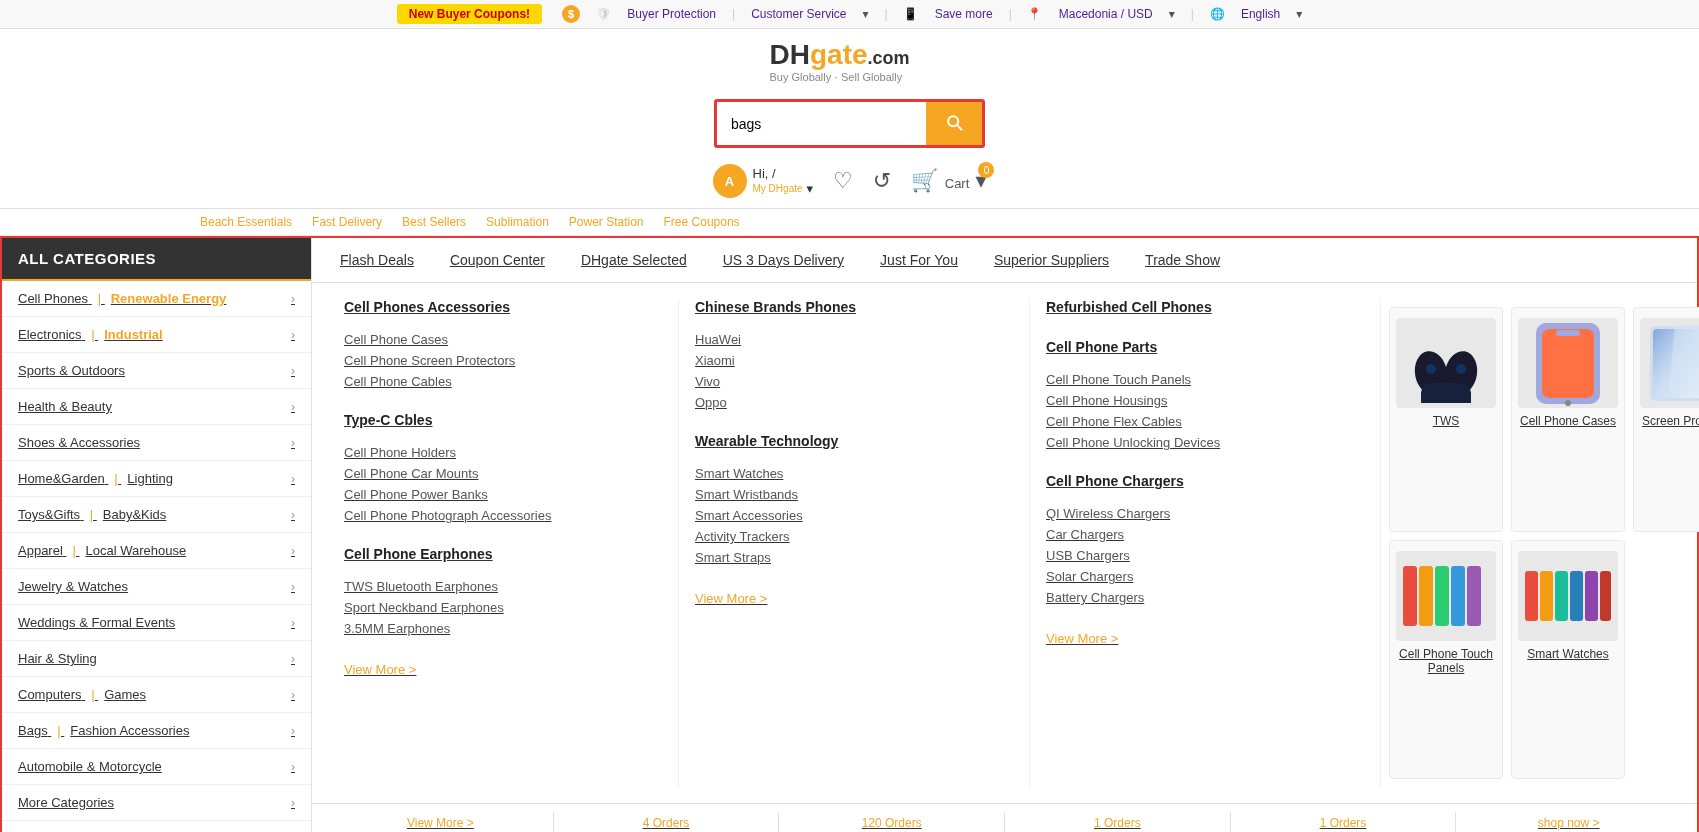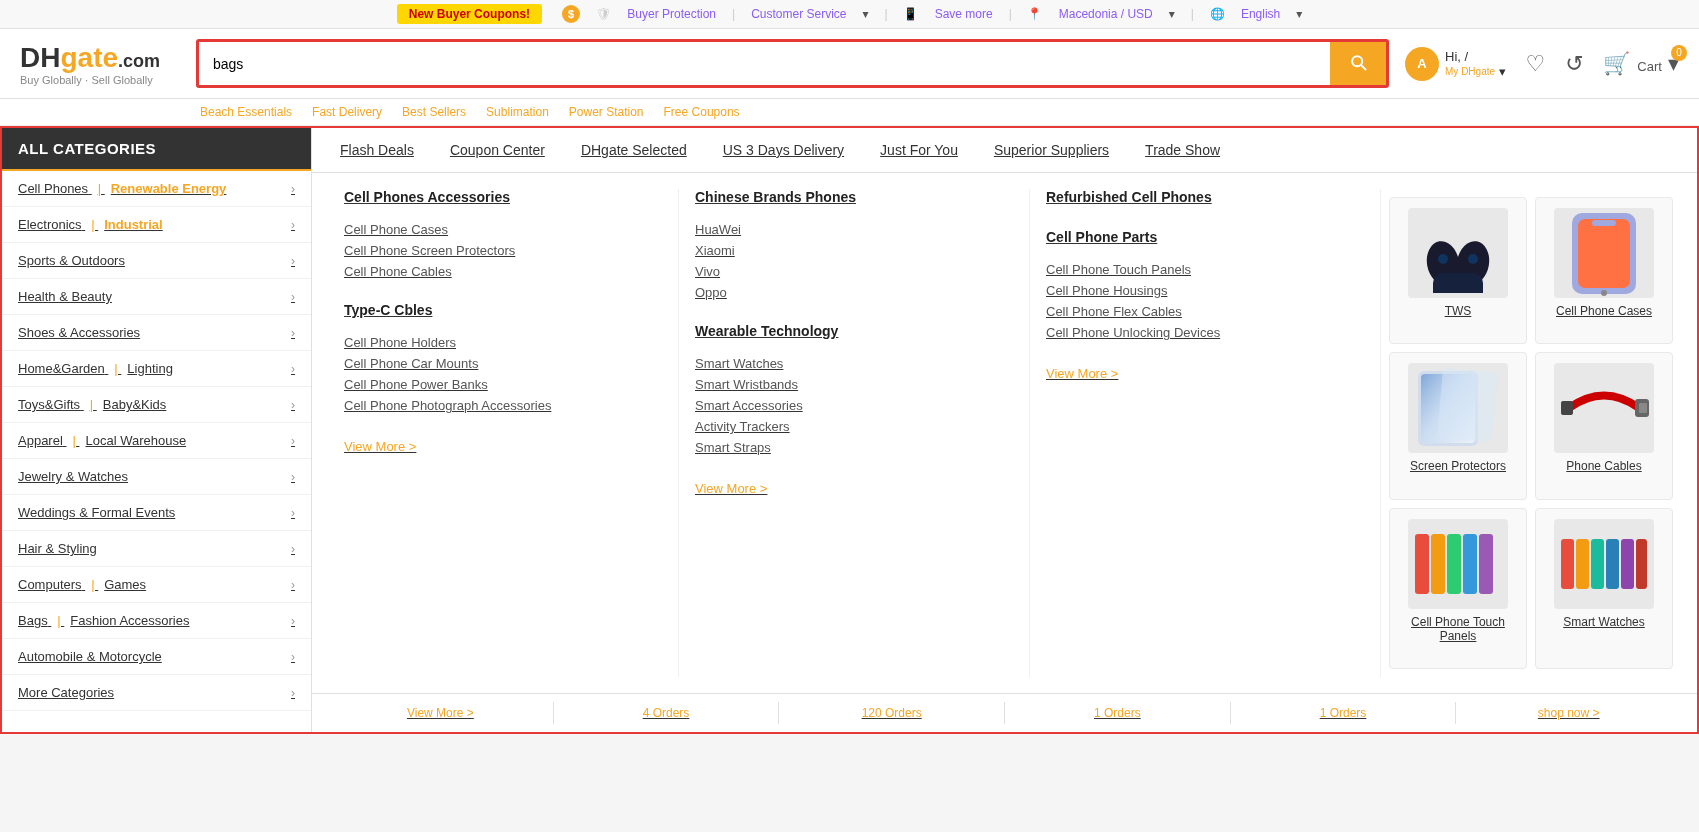--- a/index.html
+++ b/index.html
@@ -3,24 +3,24 @@
   <meta charset="utf-8">
   <style>
     * { margin: 0; padding: 0; box-sizing: border-box; }
     body { font-family: Arial, sans-serif; font-size: 13px; background: #f5f5f5; color: #333; width: 1699px; }
 
     
     .top-bar { background: #f8f8f8; border-bottom: 1px solid #e0e0e0; padding: 4px 20px; display: flex; align-items: center; justify-content: center; gap: 16px; font-size: 12px; color: #555; }
     .top-bar .coupon-btn { background: #ffd700; color: #c00; border: none; padding: 3px 12px; border-radius: 3px; cursor: pointer; font-weight: bold; font-size: 12px; }
     .top-bar .dollar-badge { background: #f5a623; color: white; border-radius: 50%; width: 18px; height: 18px; display: inline-flex; align-items: center; justify-content: center; font-size: 11px; font-weight: bold; margin-left: 4px; }
     .top-bar .sep { color: #ccc; }
-    .top-bar a { color: #8b5cf6; text-decoration: none; }
-
-    
-    .header { background: white; padding: 10px 20px; display: flex; align-items: center; gap: 16px; border-bottom: 1px solid #e0e0e0; }
+    .top-bar a { color: #4c1d95; text-decoration: none; }
+
+    
+    .header { background: white; padding: 10px 20px; display: flex; align-items: center; gap: 16px; border-bottom: 1px solid #e0e0e0; flex-direction: column; }
     .logo { display: flex; flex-direction: column; align-items: flex-start; min-width: 160px; }
     .logo-text { font-size: 28px; font-weight: bold; }
     .logo-dh { color: #333; }
     .logo-gate { color: #f5a623; }
     .logo-com { color: #333; font-size: 18px; }
     .logo-tagline { font-size: 11px; color: #888; }
 
     .search-bar { flex: 1; display: flex; align-items: center; border: 2px solid #e53935; border-radius: 3px; overflow: hidden; background: white; }
     .search-bar input { flex: 1; padding: 10px 14px; border: none; outline: none; font-size: 14px; }
     .search-bar button { background: #f5a623; border: none; padding: 10px 18px; cursor: pointer; }
@@ -58,21 +58,21 @@
     .dropdown-panel { display: flex; padding: 16px; gap: 0; background: white; min-height: 520px; }
 
     .dropdown-col { flex: 1; padding: 0 16px; border-right: 1px solid #f0f0f0; }
     .dropdown-col:last-child { border-right: none; }
 
     .cat-section { margin-bottom: 20px; }
     .cat-title { font-size: 14px; font-weight: bold; color: #222; margin-bottom: 10px; padding-bottom: 4px; }
     .cat-item { display: block; font-size: 13px; color: #555; text-decoration: none; padding: 3px 0; cursor: pointer; }
 
     
-    .image-grid-col { width: 300px; min-width: 300px; display: grid; grid-template-columns: 1fr 1fr; gap: 8px; padding: 8px; }
+    .image-grid-col { width: 300px; min-width: 300px; display: grid; grid-template-columns: 1fr 1fr 1fr 1fr; gap: 8px; padding: 8px; }
     .image-card { background: #f9f9f9; border: 1px solid #e8e8e8; border-radius: 4px; display: flex; flex-direction: column; align-items: center; padding: 10px 6px 8px; cursor: pointer; }
     .image-placeholder { width: 100px; height: 90px; background: #e8e8e8; border-radius: 4px; display: flex; align-items: center; justify-content: center; margin-bottom: 6px; overflow: hidden; }
     .image-card-label { font-size: 12px; color: #333; text-align: center; font-weight: 500; }
 
     
     .orders-bar { background: white; border-top: 1px solid #e0e0e0; display: flex; padding: 8px 16px; gap: 0; }
     .order-item { flex: 1; text-align: center; font-size: 12px; color: #f5a623; border-right: 1px solid #e0e0e0; padding: 4px 8px; }
     .order-item:last-child { border-right: none; }
 
     
@@ -266,20 +266,26 @@
           <a class="cat-item">Cell Phone Screen Protectors</a>
           <a class="cat-item">Cell Phone Cables</a>
         </div>
         <div class="cat-section">
           <div class="cat-title">Type-C Cbles</div>
           <a class="cat-item">Cell Phone Holders</a>
           <a class="cat-item">Cell Phone Car Mounts</a>
           <a class="cat-item">Cell Phone Power Banks</a>
           <a class="cat-item">Cell Phone Photograph Accessories</a>
         </div>
+        <div class="cat-section">
+          <div class="cat-title">Cell Phone Earphones</div>
+          <a class="cat-item">TWS Bluetooth Earphones</a>
+          <a class="cat-item">Sport Neckband Earphones</a>
+          <a class="cat-item">3.5MM Earphones</a>
+        </div>
         <a class="cat-item" style="color:#f5a623;margin-top:8px;">View More &gt;</a>
       </div>
 
       <div class="dropdown-col">
         <div class="cat-section">
           <div class="cat-title">Chinese Brands Phones</div>
           <a class="cat-item">HuaWei</a>
           <a class="cat-item">Xiaomi</a>
           <a class="cat-item">Vivo</a>
           <a class="cat-item">Oppo</a>
@@ -298,20 +304,28 @@
       <div class="dropdown-col">
         <div class="cat-section">
           <div class="cat-title">Refurbished Cell Phones</div>
         </div>
         <div class="cat-section">
           <div class="cat-title">Cell Phone Parts</div>
           <a class="cat-item">Cell Phone Touch Panels</a>
           <a class="cat-item">Cell Phone Housings</a>
           <a class="cat-item">Cell Phone Flex Cables</a>
           <a class="cat-item">Cell Phone Unlocking Devices</a>
+        </div>
+        <div class="cat-section">
+          <div class="cat-title">Cell Phone Chargers</div>
+          <a class="cat-item">QI Wireless Chargers</a>
+          <a class="cat-item">Car Chargers</a>
+          <a class="cat-item">USB Chargers</a>
+          <a class="cat-item">Solar Chargers</a>
+          <a class="cat-item">Battery Chargers</a>
         </div>
         <a class="cat-item" style="color:#f5a623;margin-top:8px;">View More &gt;</a>
       </div>
 
       <div class="image-grid-col">
 
         <div class="image-card">
           <div class="image-placeholder">
             <svg width="90" height="80" viewBox="0 0 90 80">
               <ellipse cx="30" cy="50" rx="16" ry="22" fill="#1a1a2e" transform="rotate(-10,30,50)"></ellipse>

